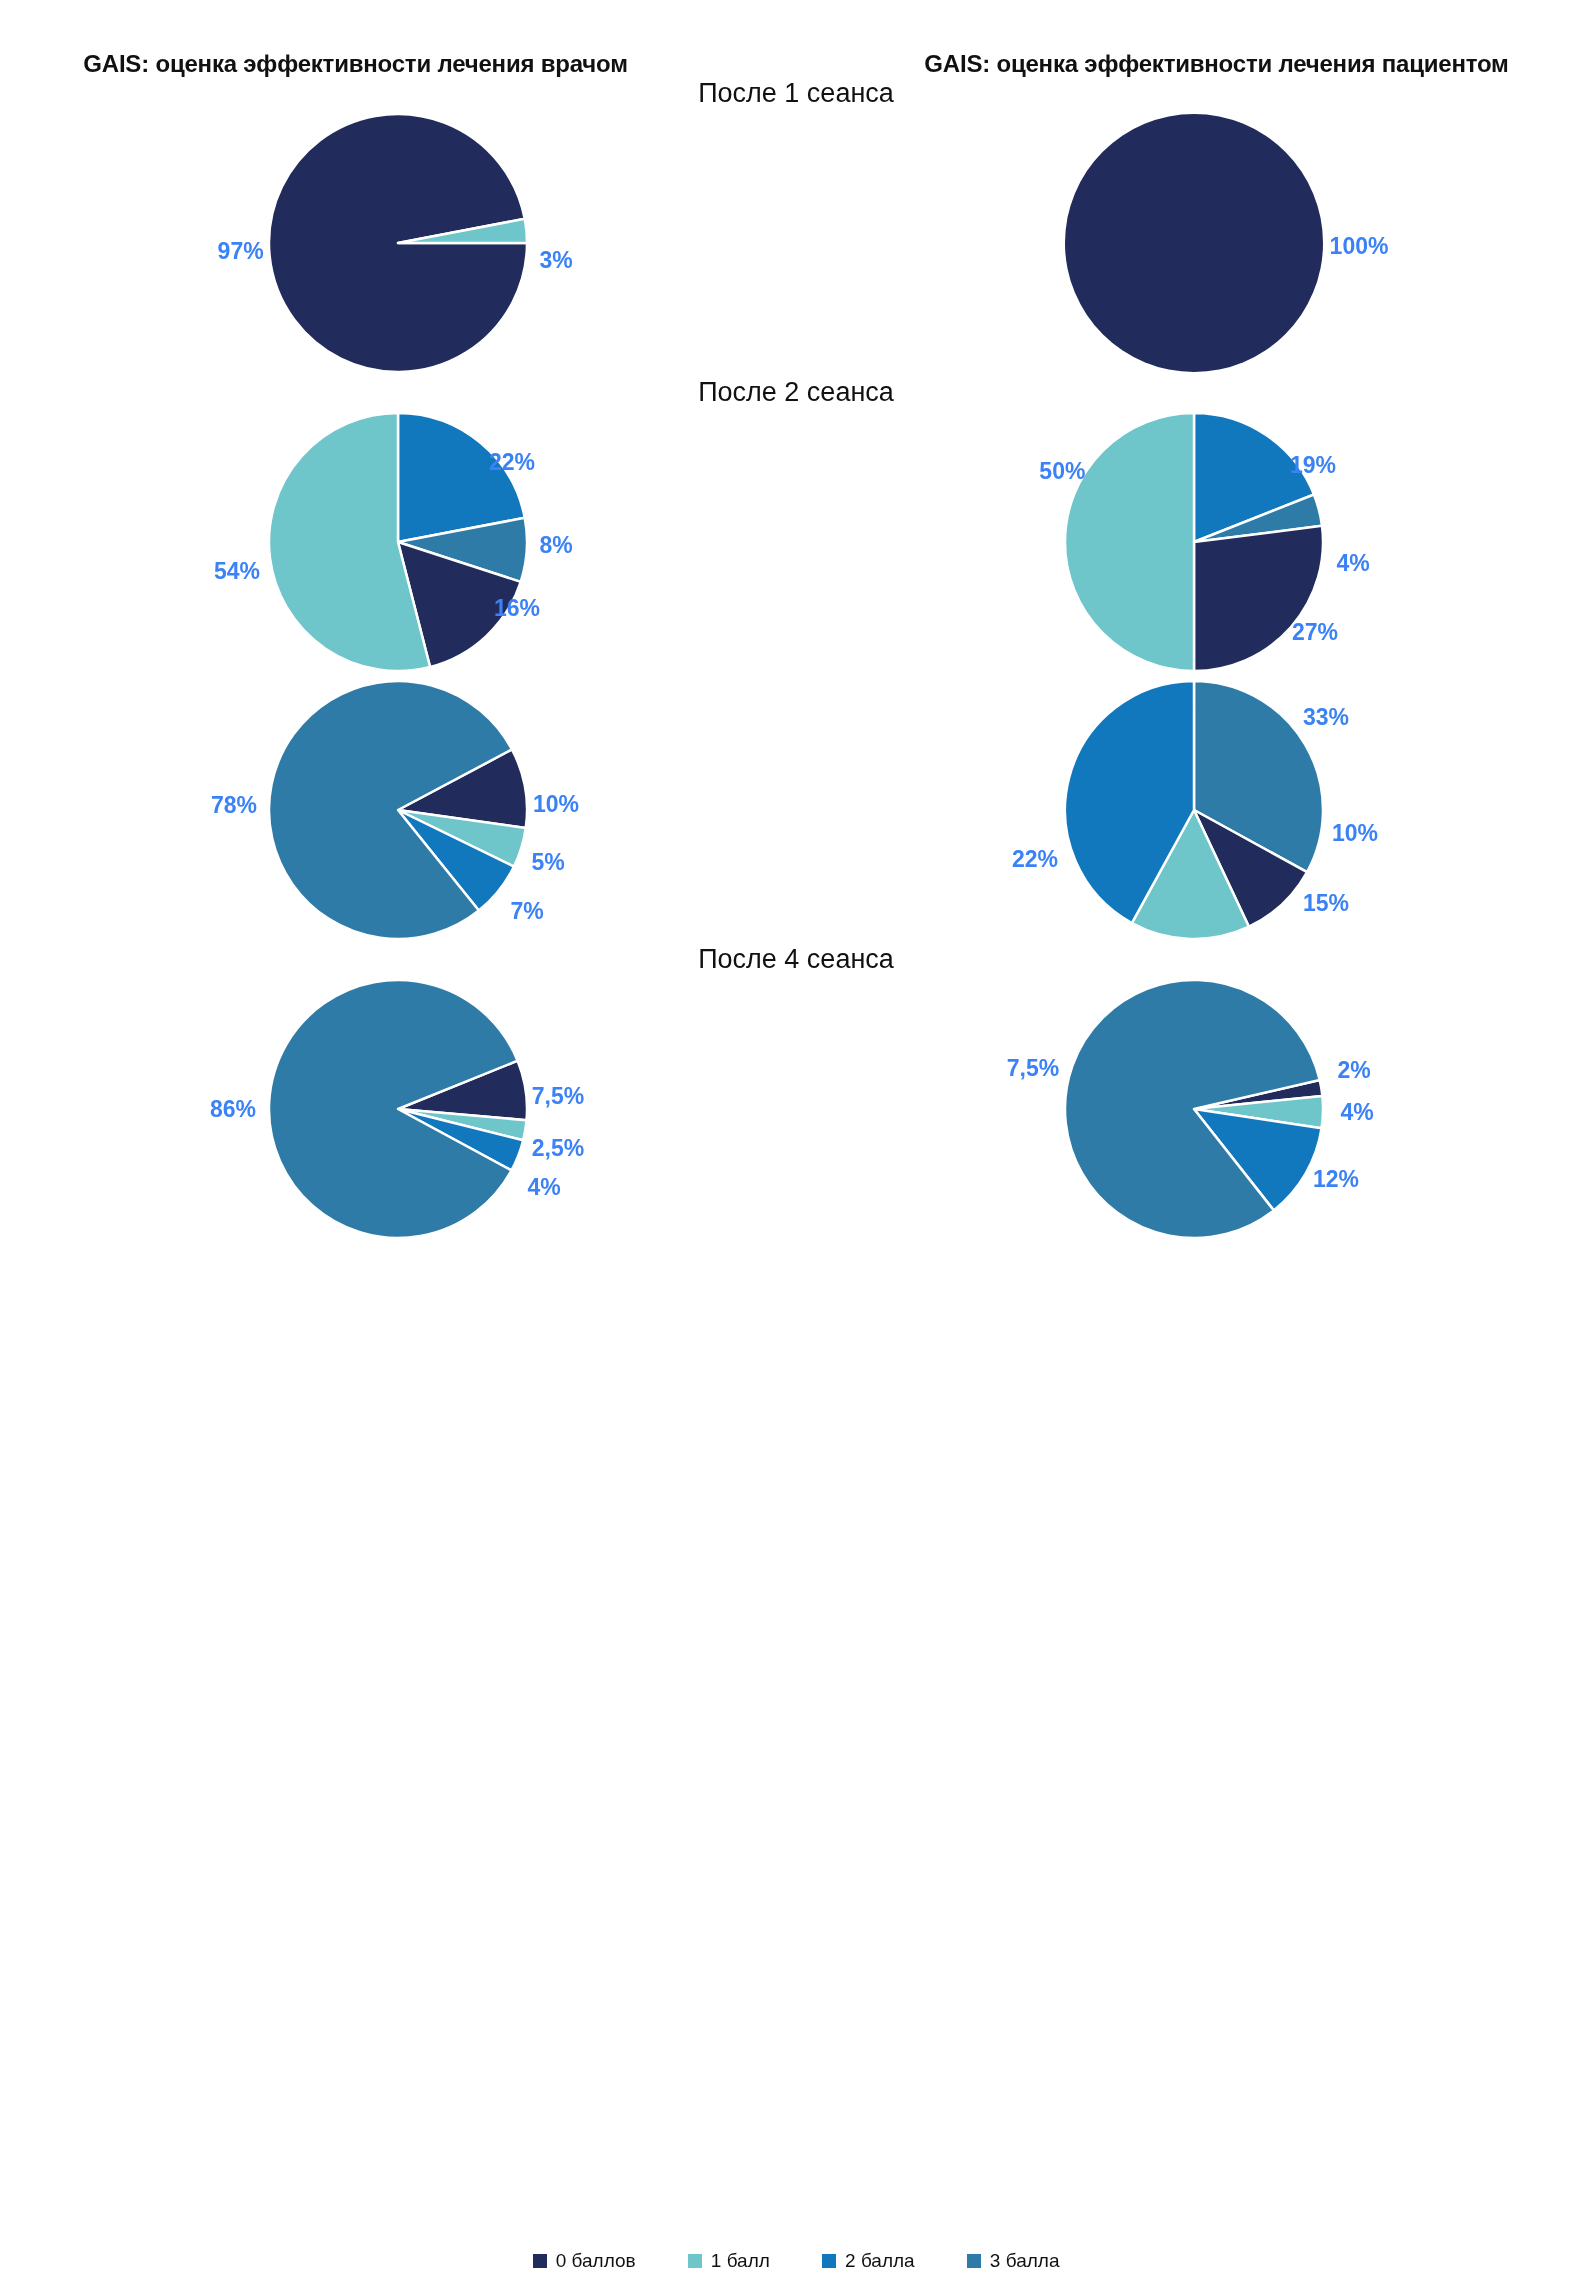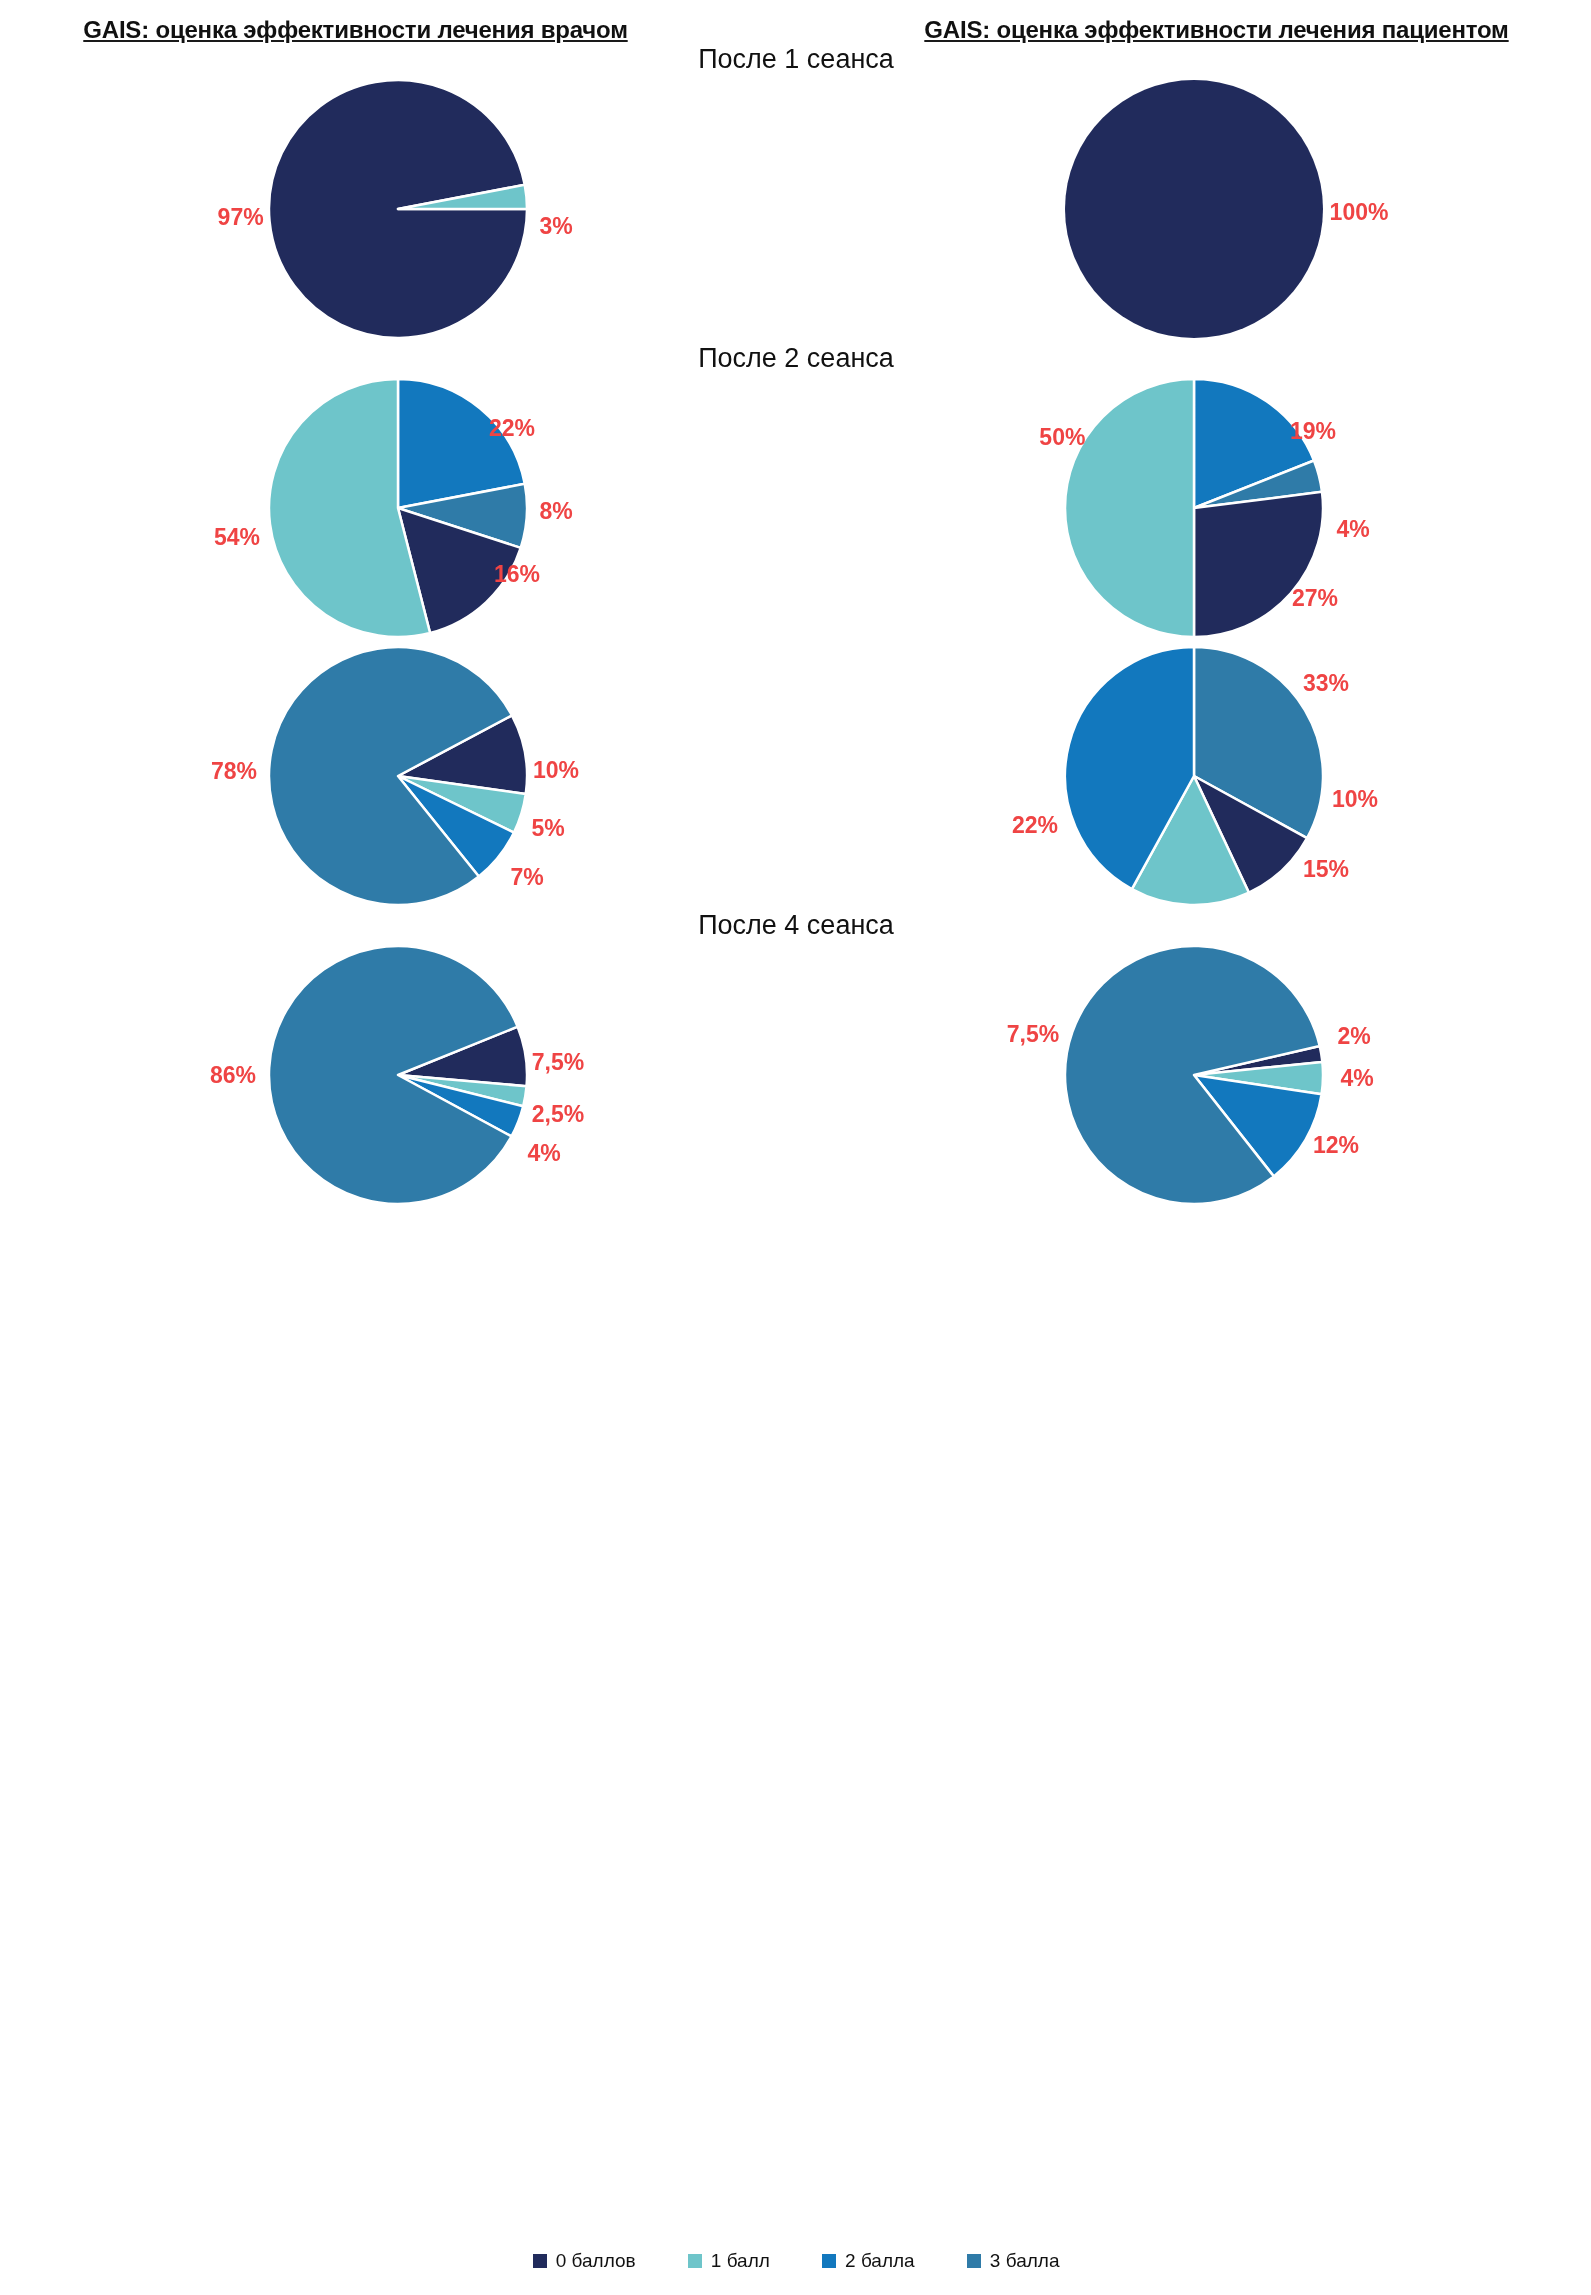--- a/index.html
+++ b/index.html
@@ -8,23 +8,22 @@
   body {
     width: 1592px; height: 2295px;
     font-family: "Liberation Sans", sans-serif;
     color: #1a1a1a;
     position: relative;
     overflow: hidden;
   }
   .headers {
     display: flex;
     width: 1572px;
-    padding-top: 16px;
+    padding-top: 50px;
     box-sizing: border-box;
-    text-decoration: underline;
   }
   .col-header {
     flex: 1 1 50%;
     text-align: center;
     font-size: 24px;
     font-weight: 700;
     letter-spacing: -0.2px;
     color: #111111;
   }
   .col-header.left  { padding-right: 100px; }
@@ -55,21 +54,21 @@
     align-items: center;
   }
   .pie-wrap {
     position: relative;
   }
   svg.pie { display: block; }
   .lbl {
     position: absolute;
     font-size: 23px;
     font-weight: 700;
-    color: #ef4444;
+    color: #3b82f6;
     white-space: nowrap;
     line-height: 1;
     transform: translate(-50%, -50%);
   }
   .legend {
     position: absolute;
     left: 0; right: 0;
     bottom: 23px;
     display: flex;
     justify-content: center;

